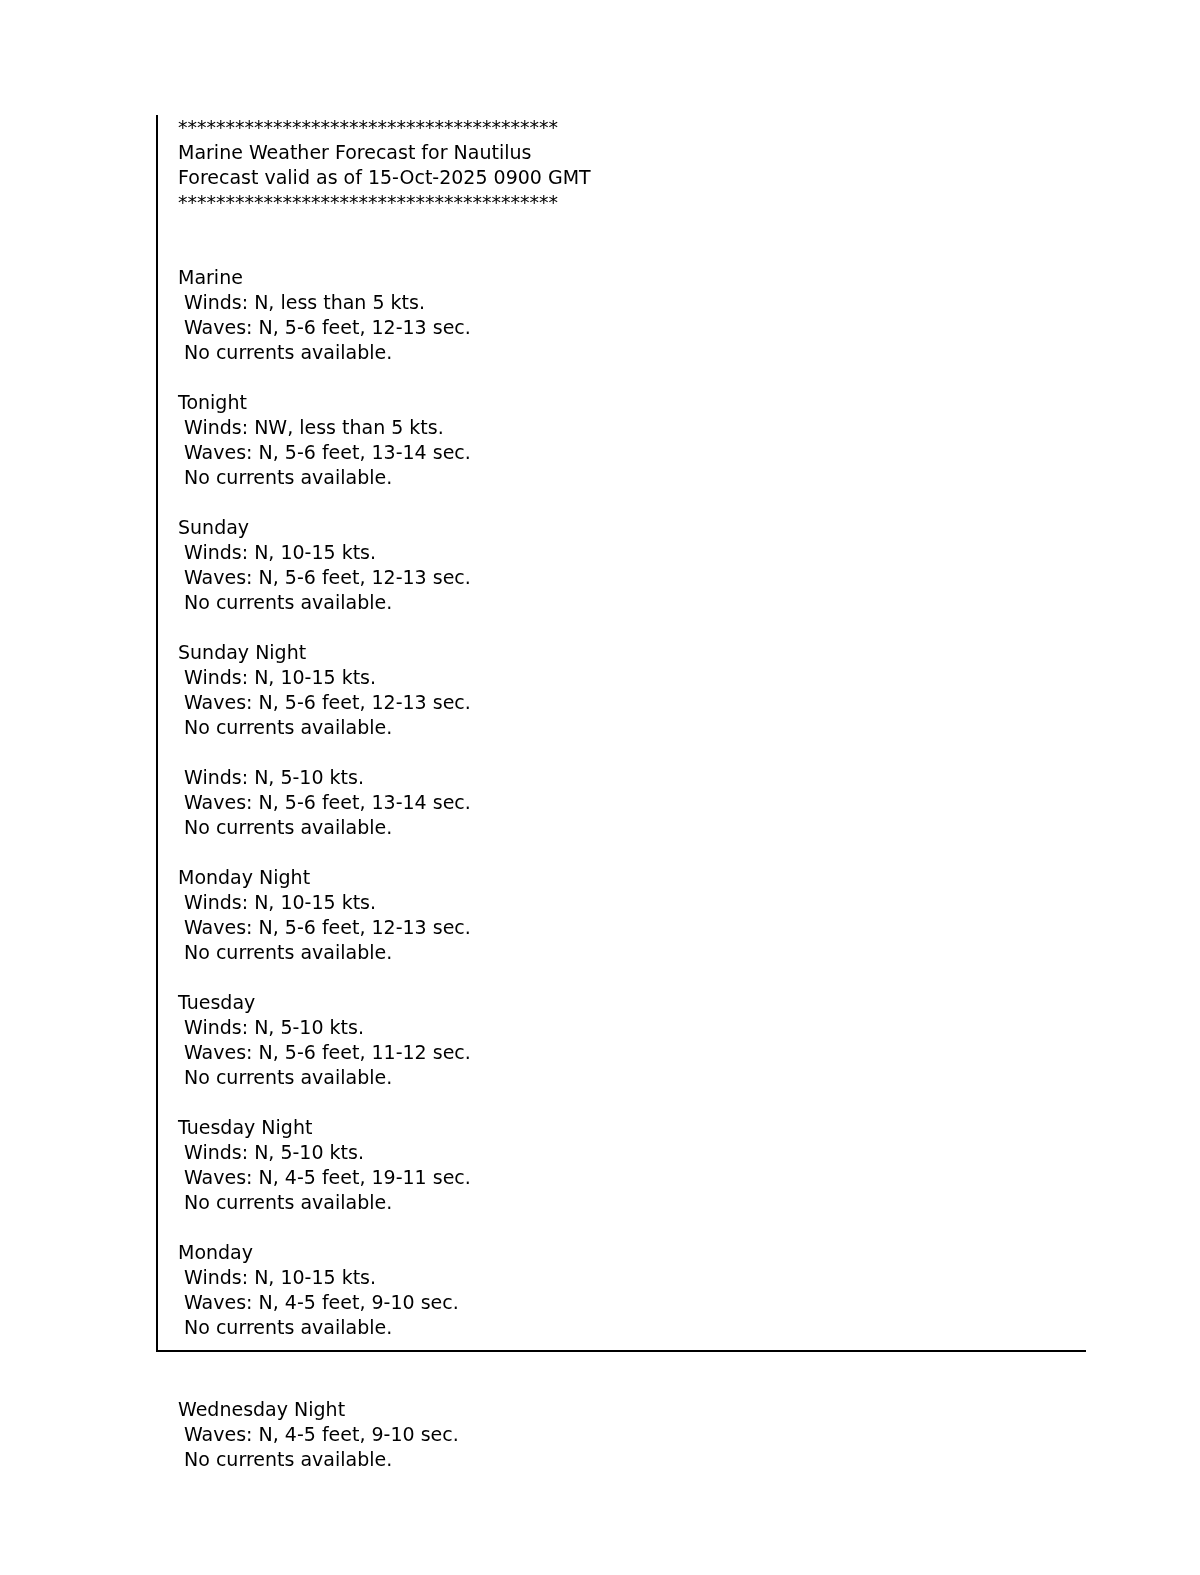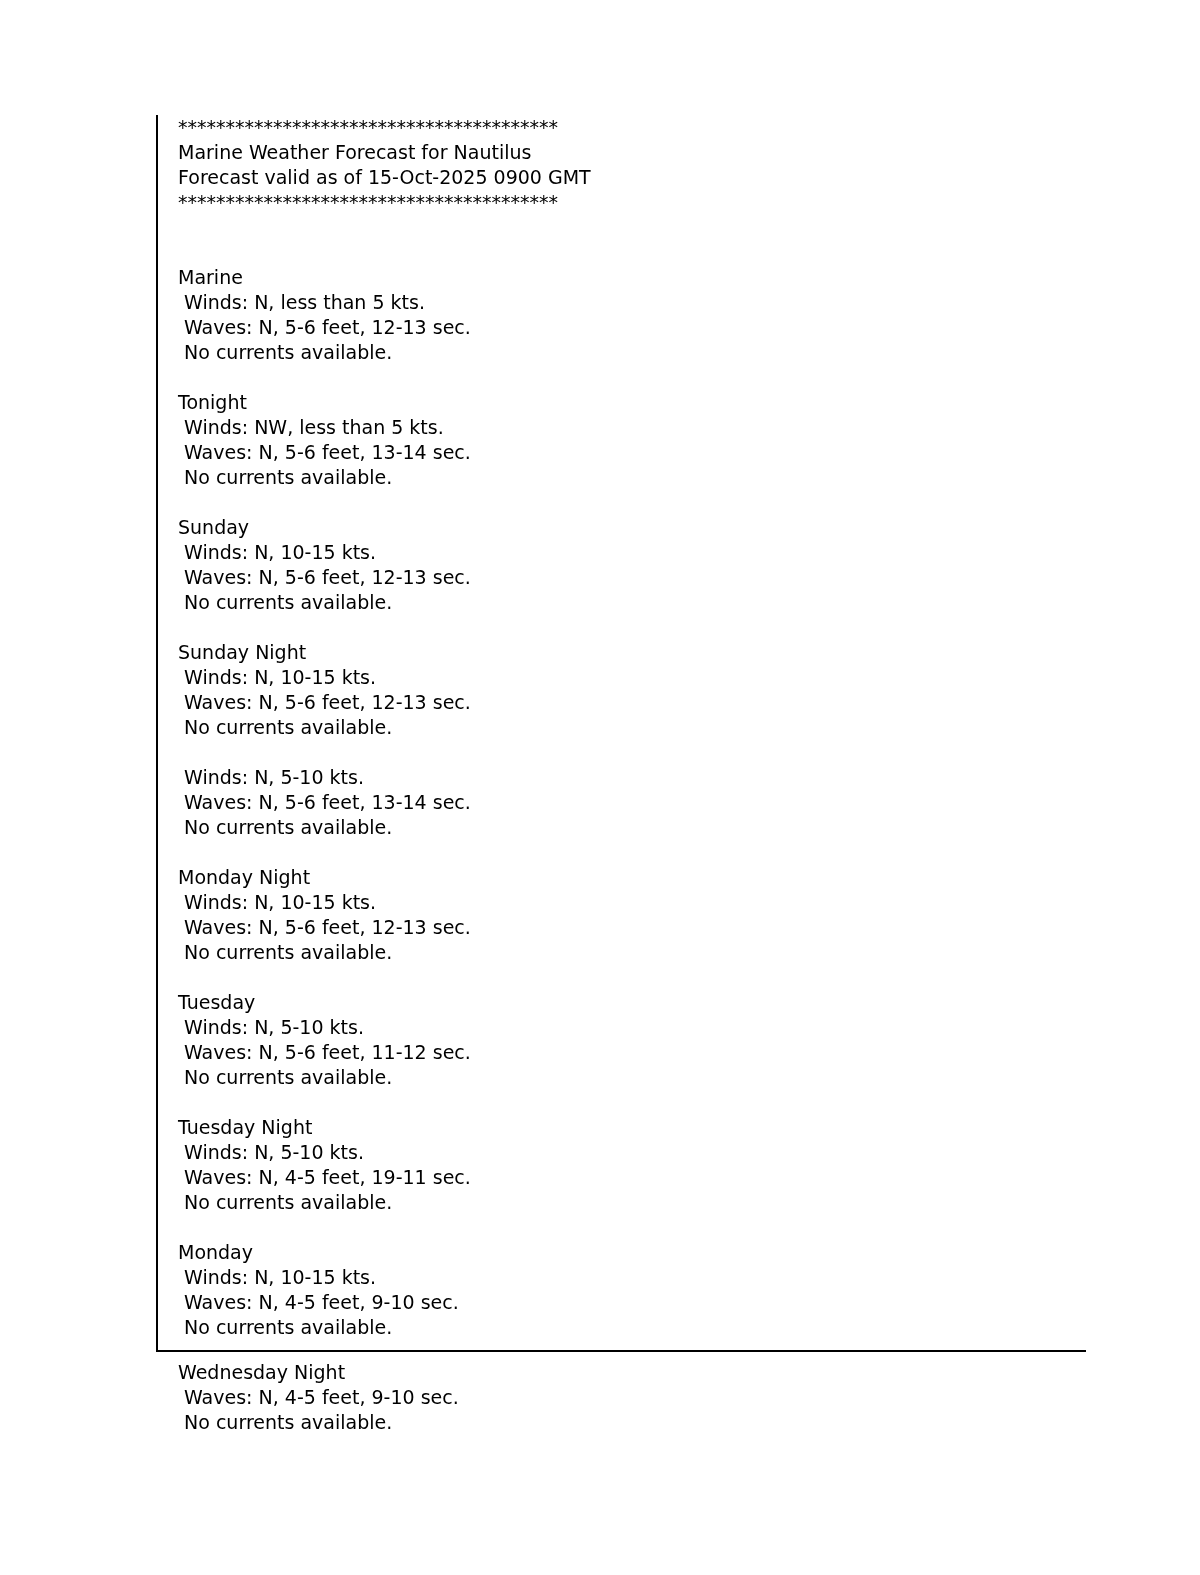--- a/index.html
+++ b/index.html
@@ -24,21 +24,22 @@
     width: 930px;
   }
   .quote-box {
     box-sizing: border-box;
     width: 930px;
     border-left: 2px solid #000000;
     border-bottom: 2px solid #000000;
     padding: 0 0 10px 20px;
   }
   .after-box {
-    padding: 8px 0 0 22px;
+    padding: 15px 0 0 22px;
+    margin-top: 30px;
   }
   .line {
     white-space: pre;
     min-height: 25px;
   }
   .line.blank {
     height: 25px;
   }
 </style>
 </head>

